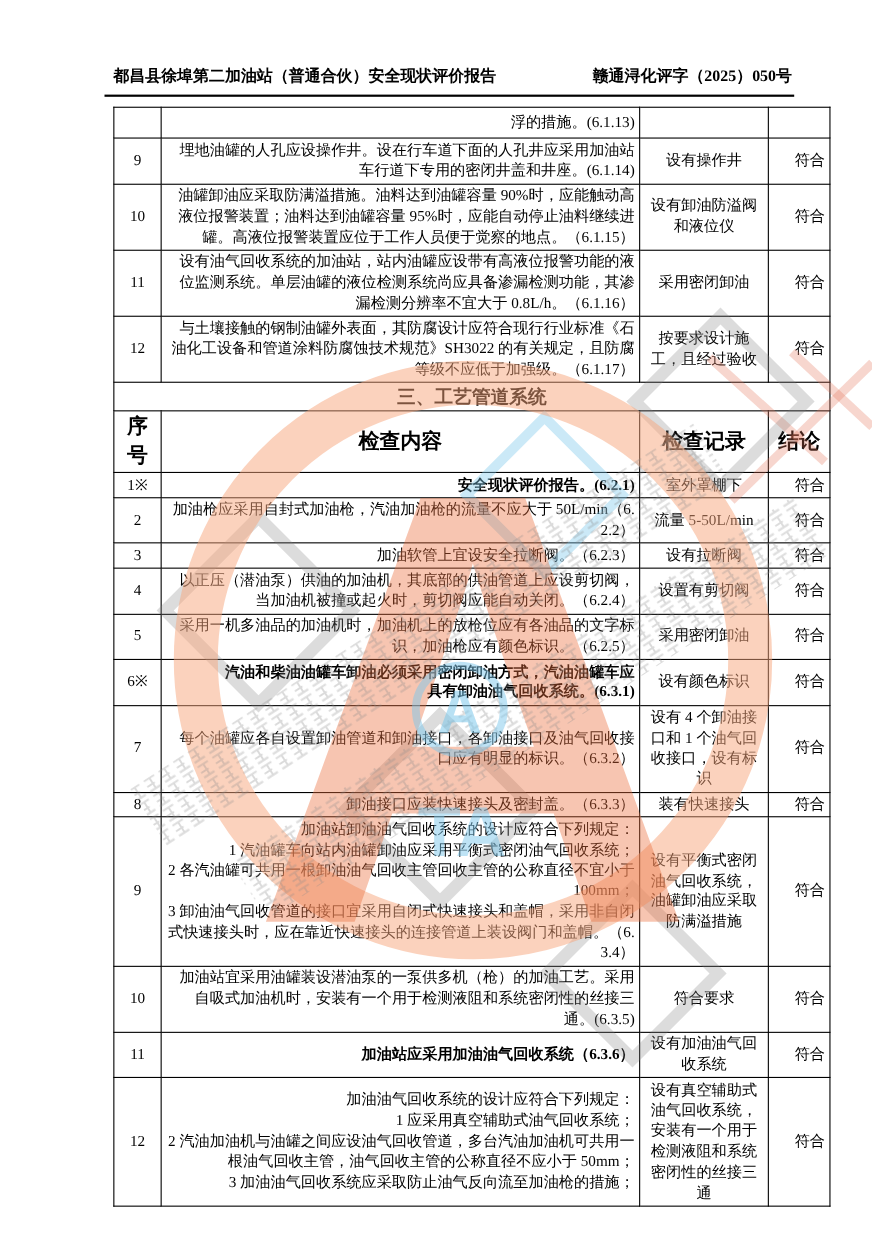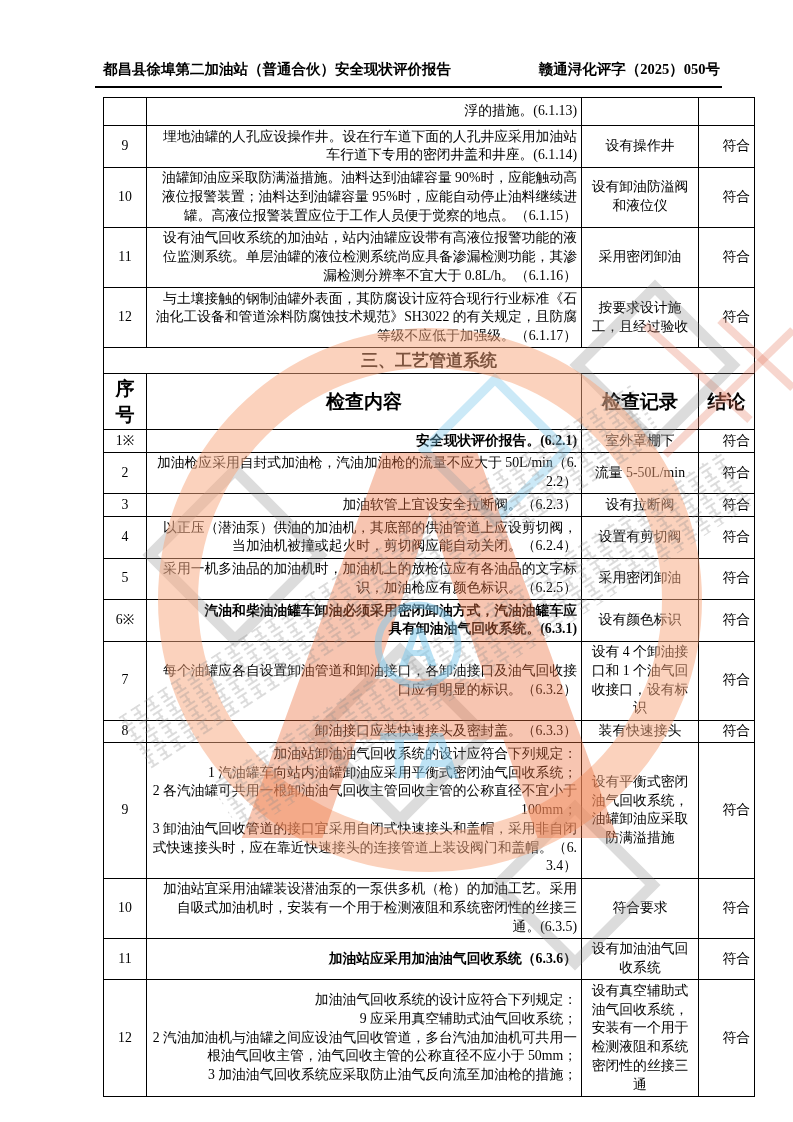--- a/index.html
+++ b/index.html
@@ -178,21 +178,21 @@
     </tr>
     <tr class="bold-row">
       <td class="c-no">11</td>
       <td class="c-content">加油站应采用加油油气回收系统（6.3.6）</td>
       <td class="c-record">设有加油油气回收系统</td>
       <td class="c-concl">符合</td>
     </tr>
     <tr>
       <td class="c-no">12</td>
       <td class="c-content">加油油气回收系统的设计应符合下列规定：
-9 应采用真空辅助式油气回收系统；
+1 应采用真空辅助式油气回收系统；
 2 汽油加油机与油罐之间应设油气回收管道，多台汽油加油机可共用一根油气回收主管，油气回收主管的公称直径不应小于 50mm；
 3 加油油气回收系统应采取防止油气反向流至加油枪的措施；</td>
       <td class="c-record">设有真空辅助式油气回收系统，安装有一个用于检测液阻和系统密闭性的丝接三通</td>
       <td class="c-concl">符合</td>
     </tr>
   </tbody>
     </table>
 
   <svg class="wm" width="793" height="1122" viewBox="0 0 793 1122">
     <defs>

